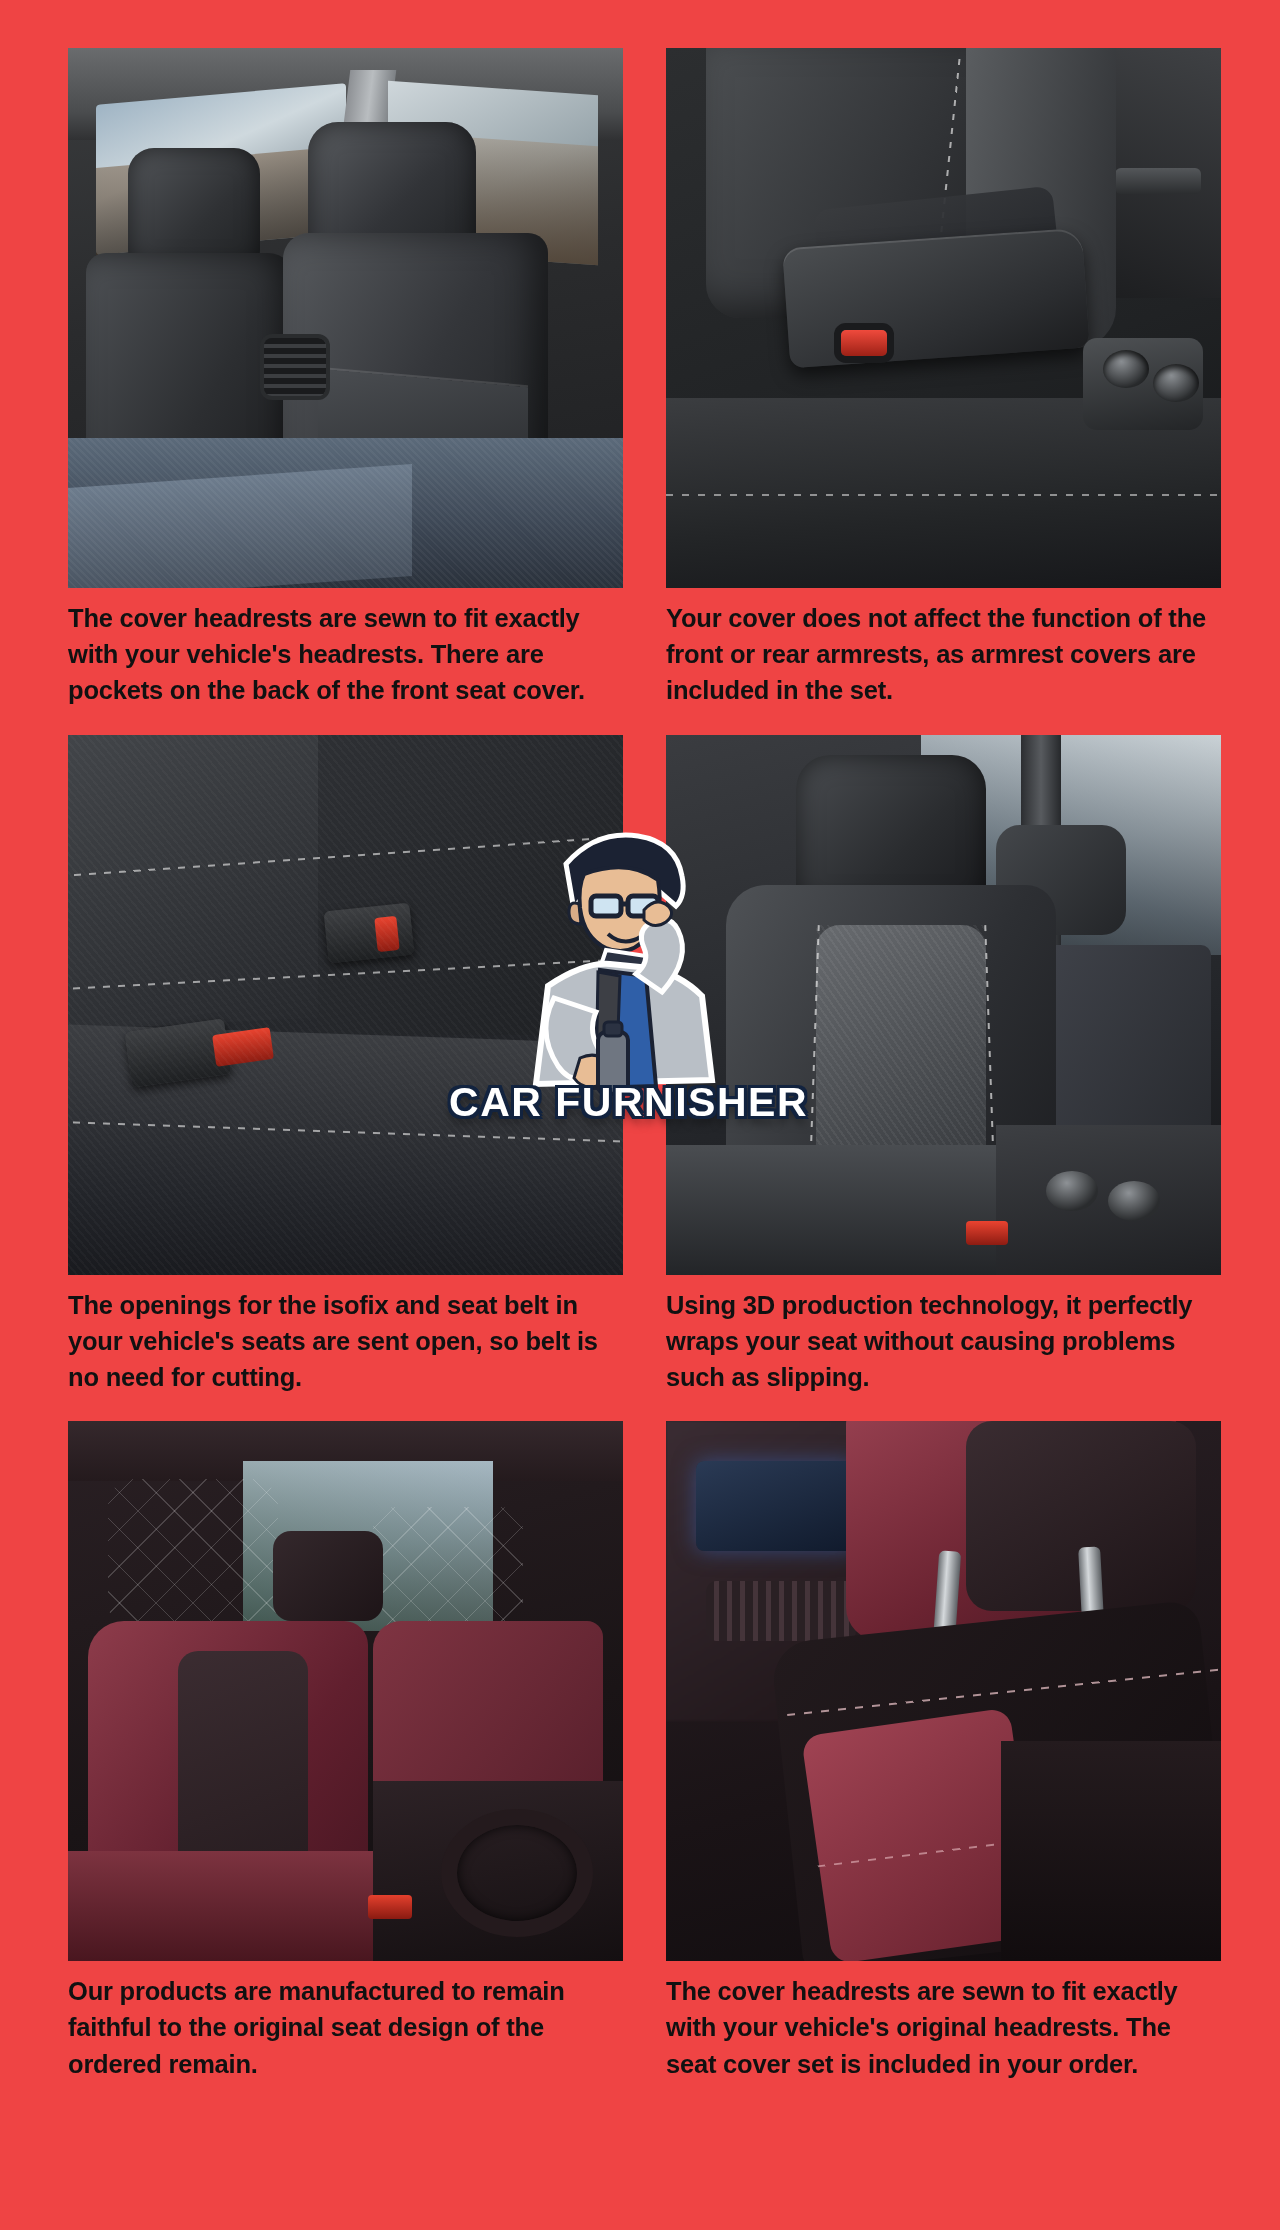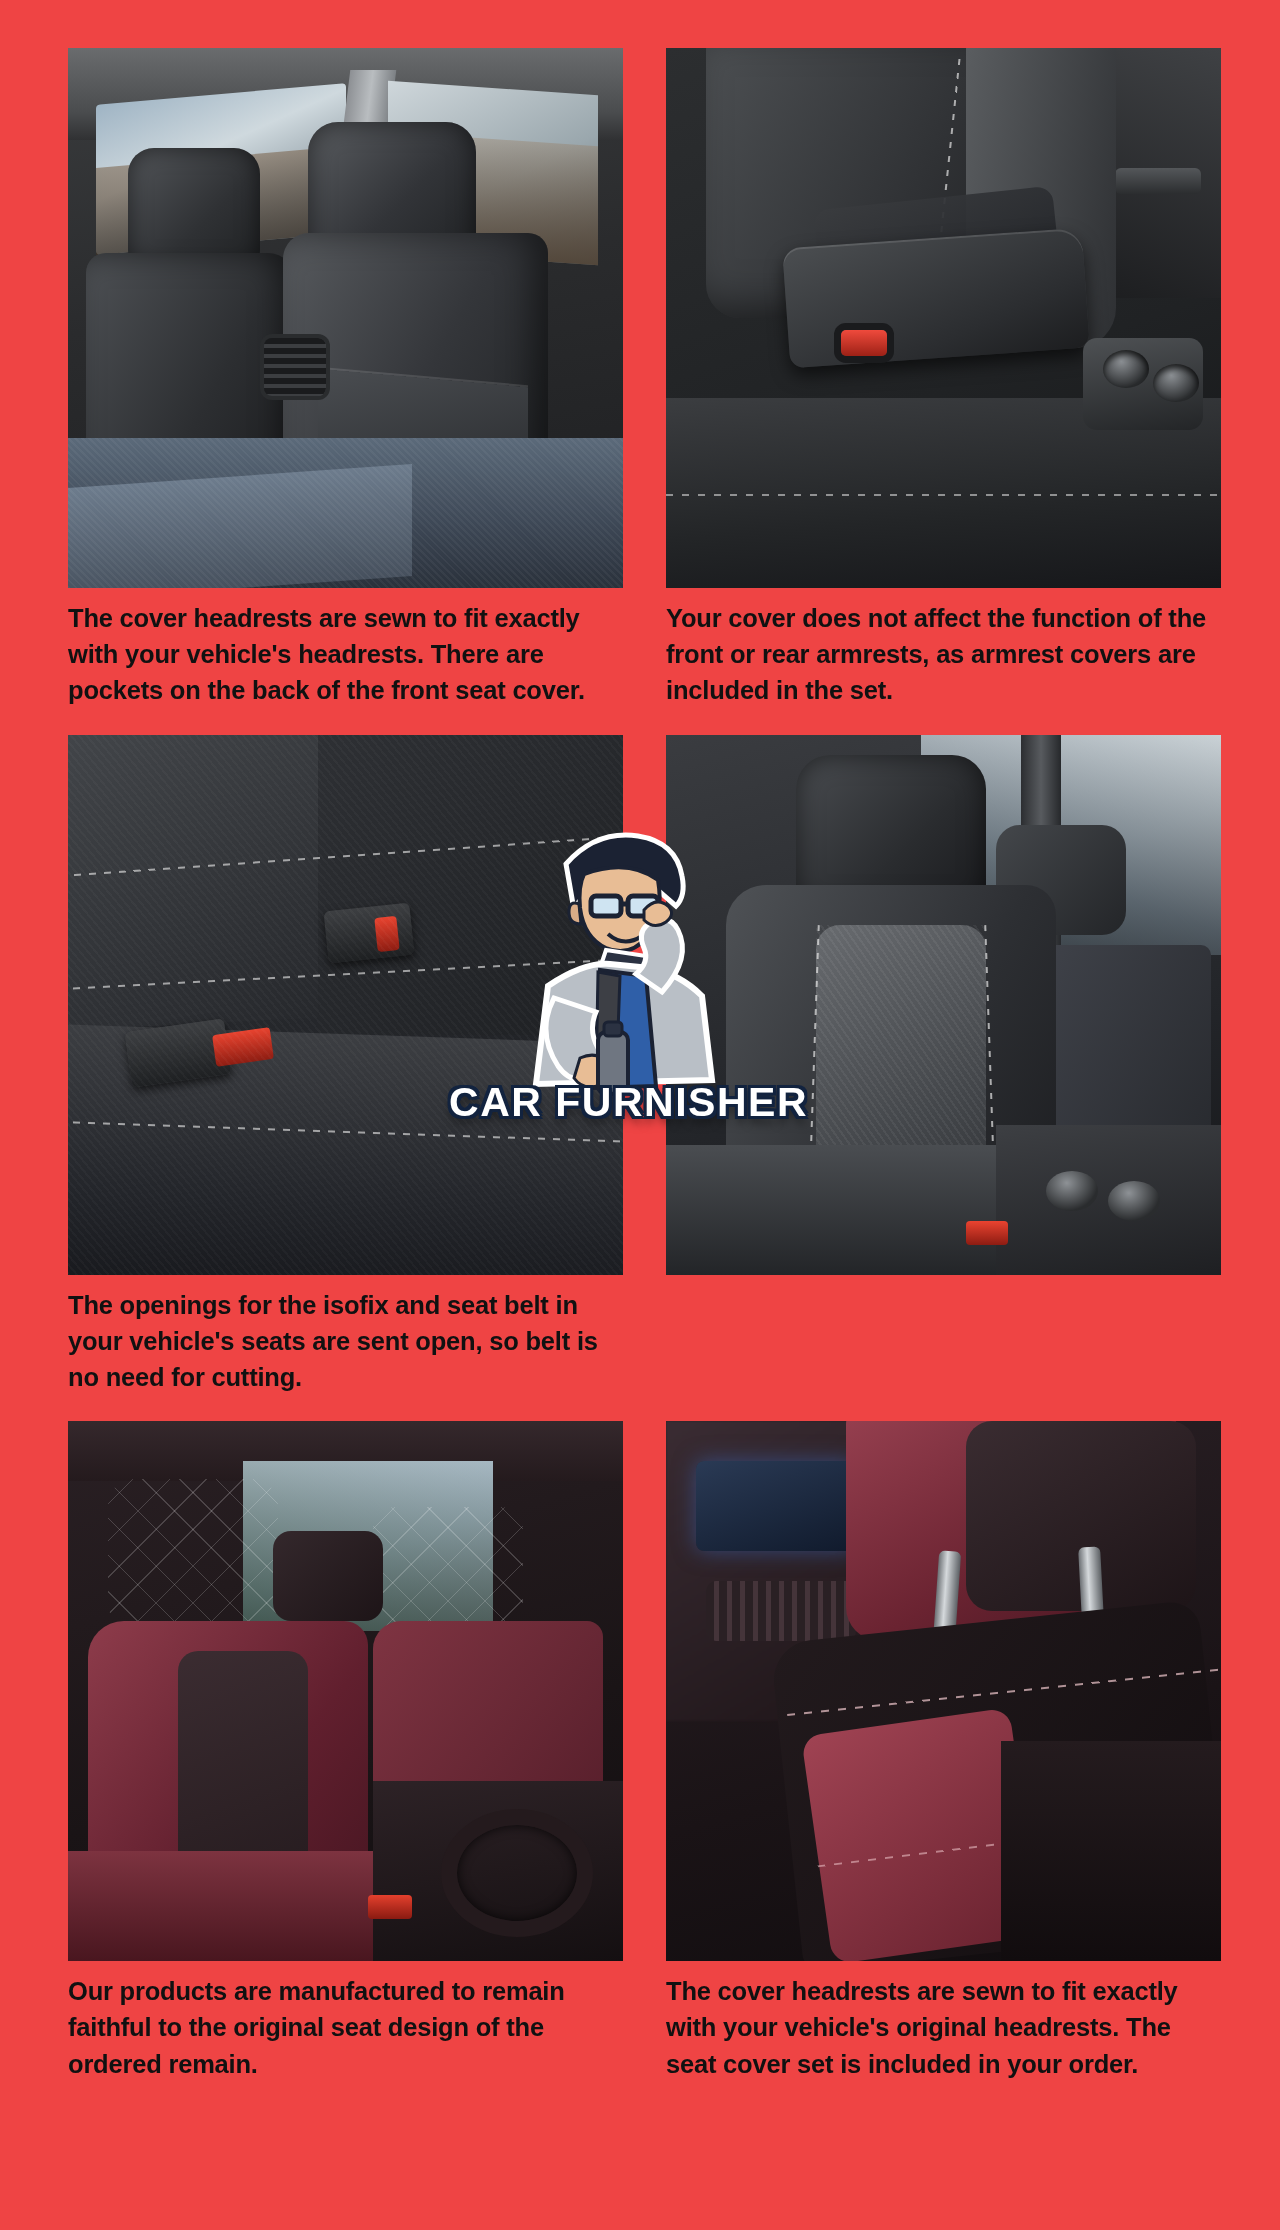--- a/index.html
+++ b/index.html
@@ -514,20 +514,21 @@
         <div class="layer alcantara"></div>
         <div class="layer alcTex"></div>
         <div class="stitch1"></div>
         <div class="stitch2"></div>
         <div class="layer baseSeat"></div>
         <div class="layer console"></div>
         <div class="cup cupA"></div>
         <div class="cup cupB"></div>
         <div class="layer buckleRed"></div>
       </div>
+      <div class="caption">Using 3D production technology, it perfectly wraps your seat without causing problems such as slipping.</div>
     </div>
 
     <div class="cell">
       <div class="photo p5">
         <div class="layer roof"></div>
         <div class="layer winBack"></div>
         <div class="layer headB quilt"></div>
         <div class="layer headA quilt"></div>
         <div class="layer headC"></div>
         <div class="layer seat2 quilt"></div>

